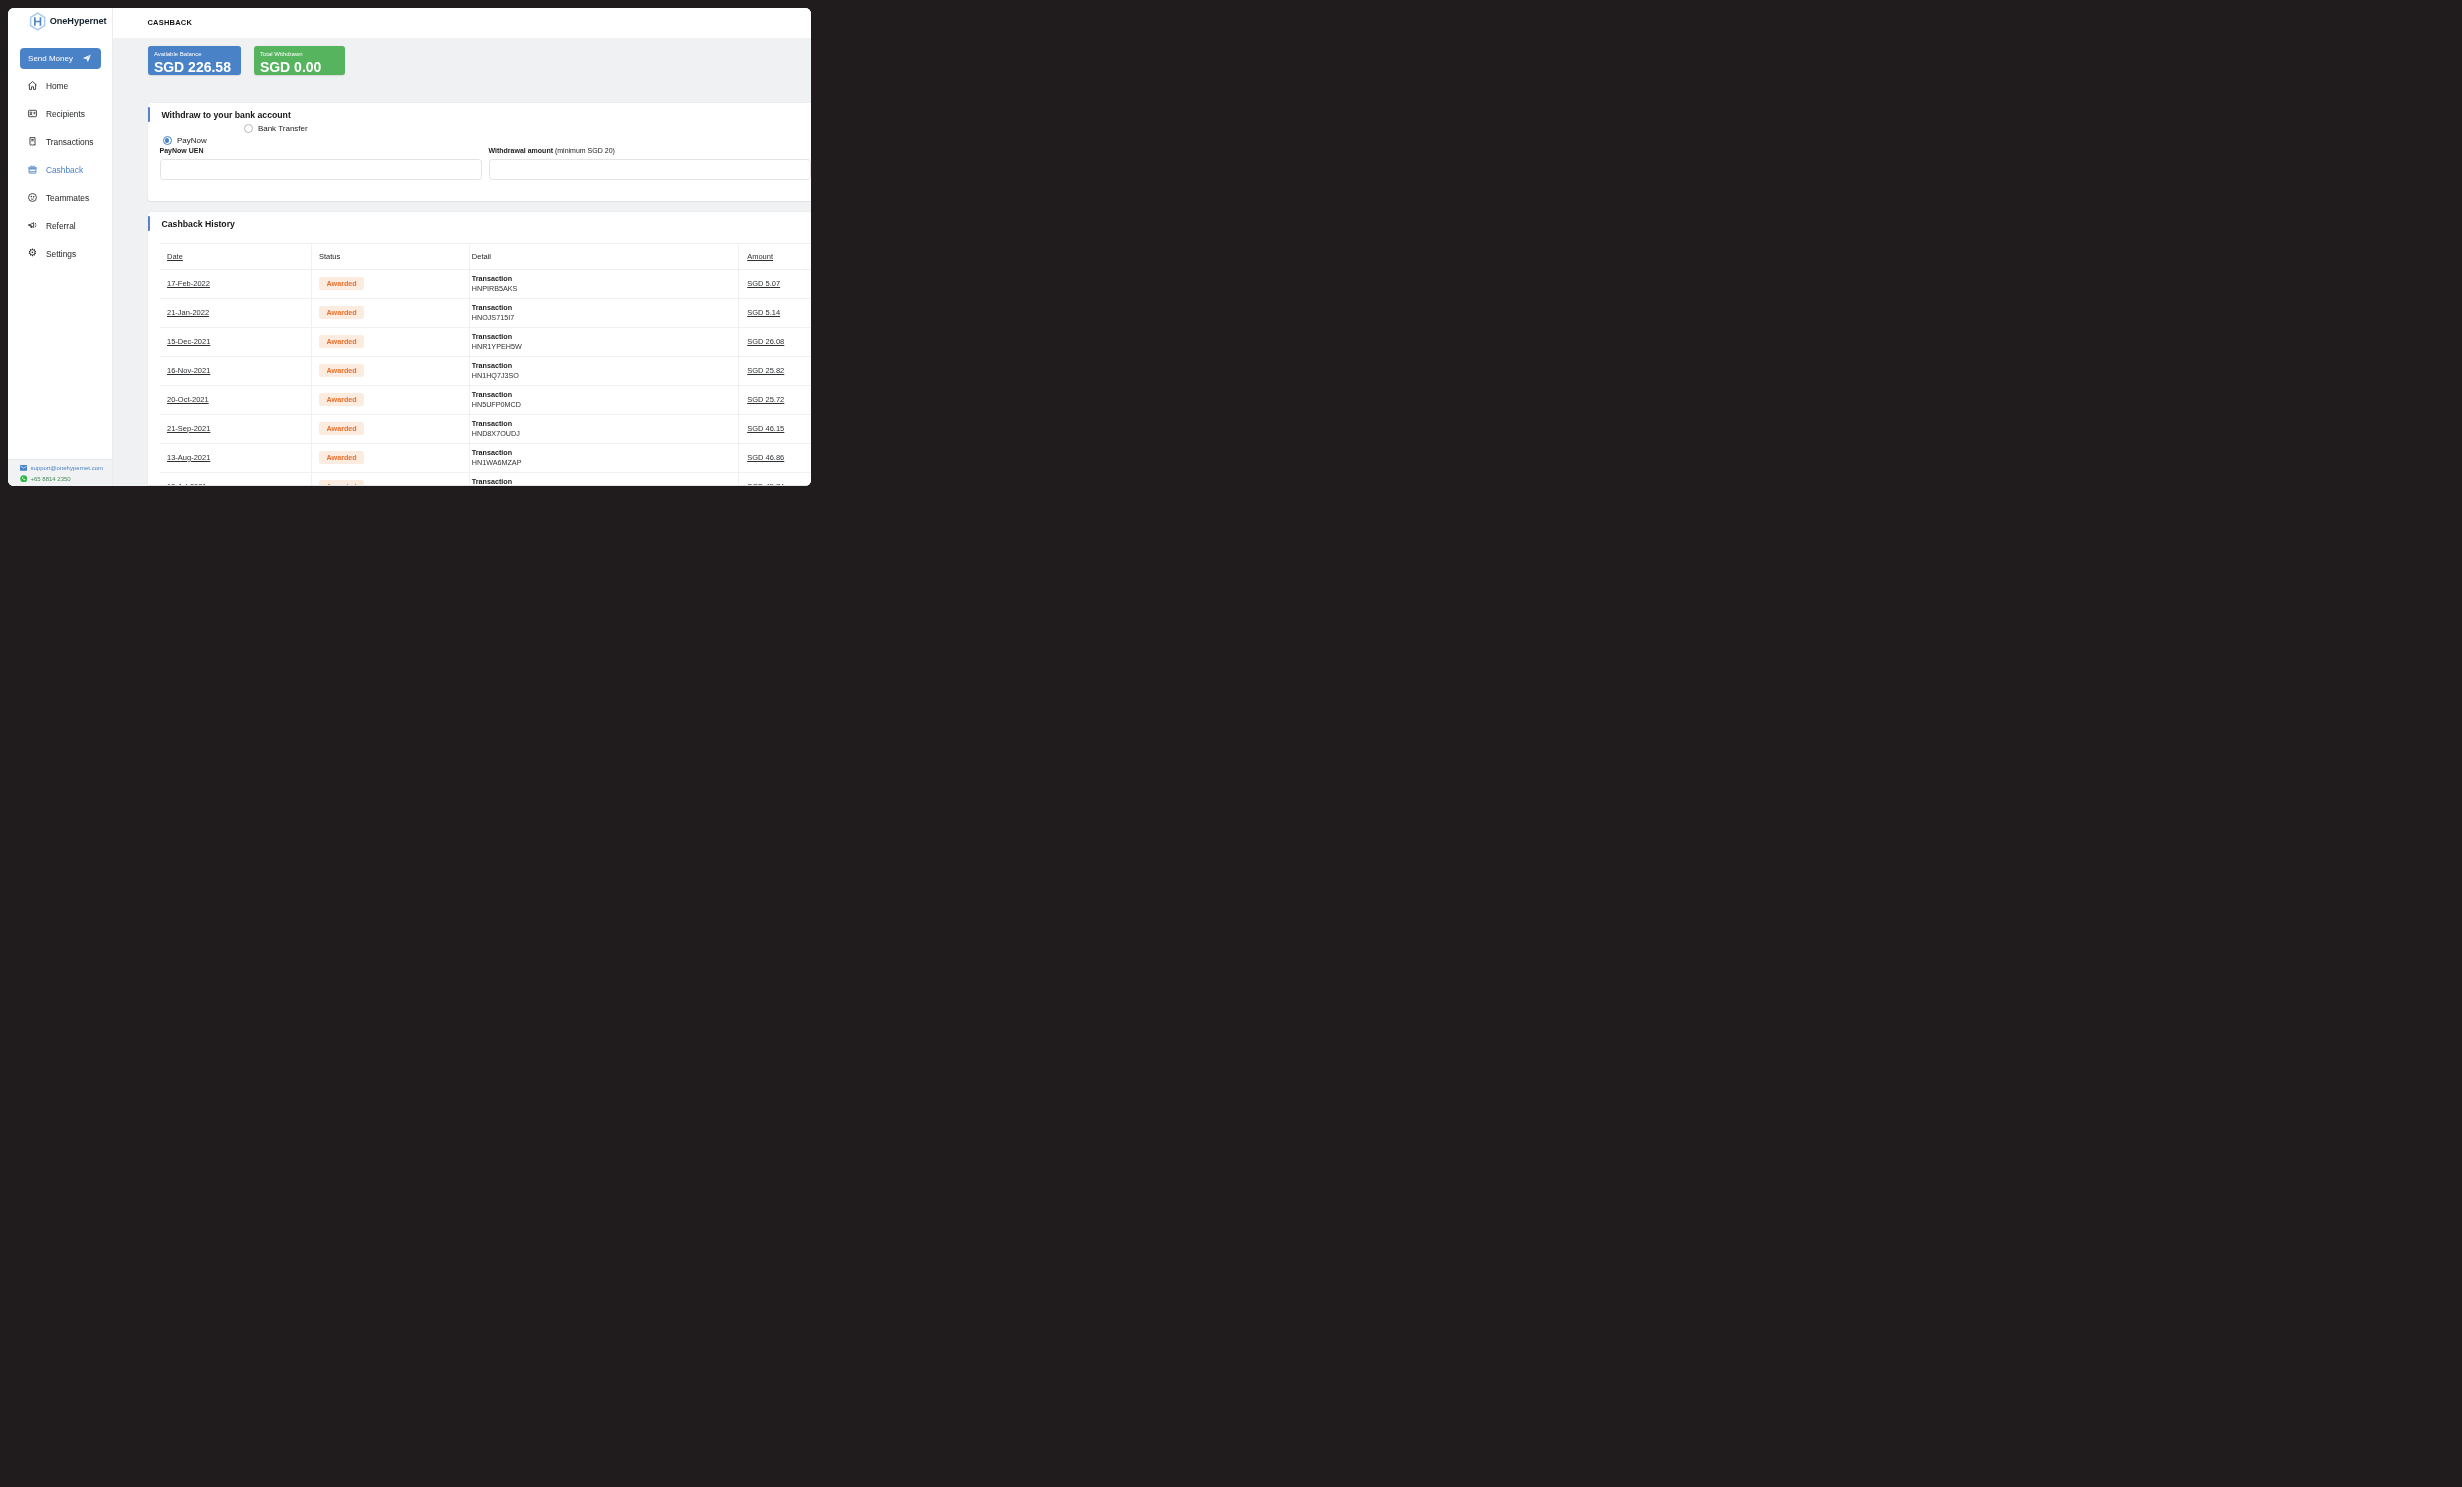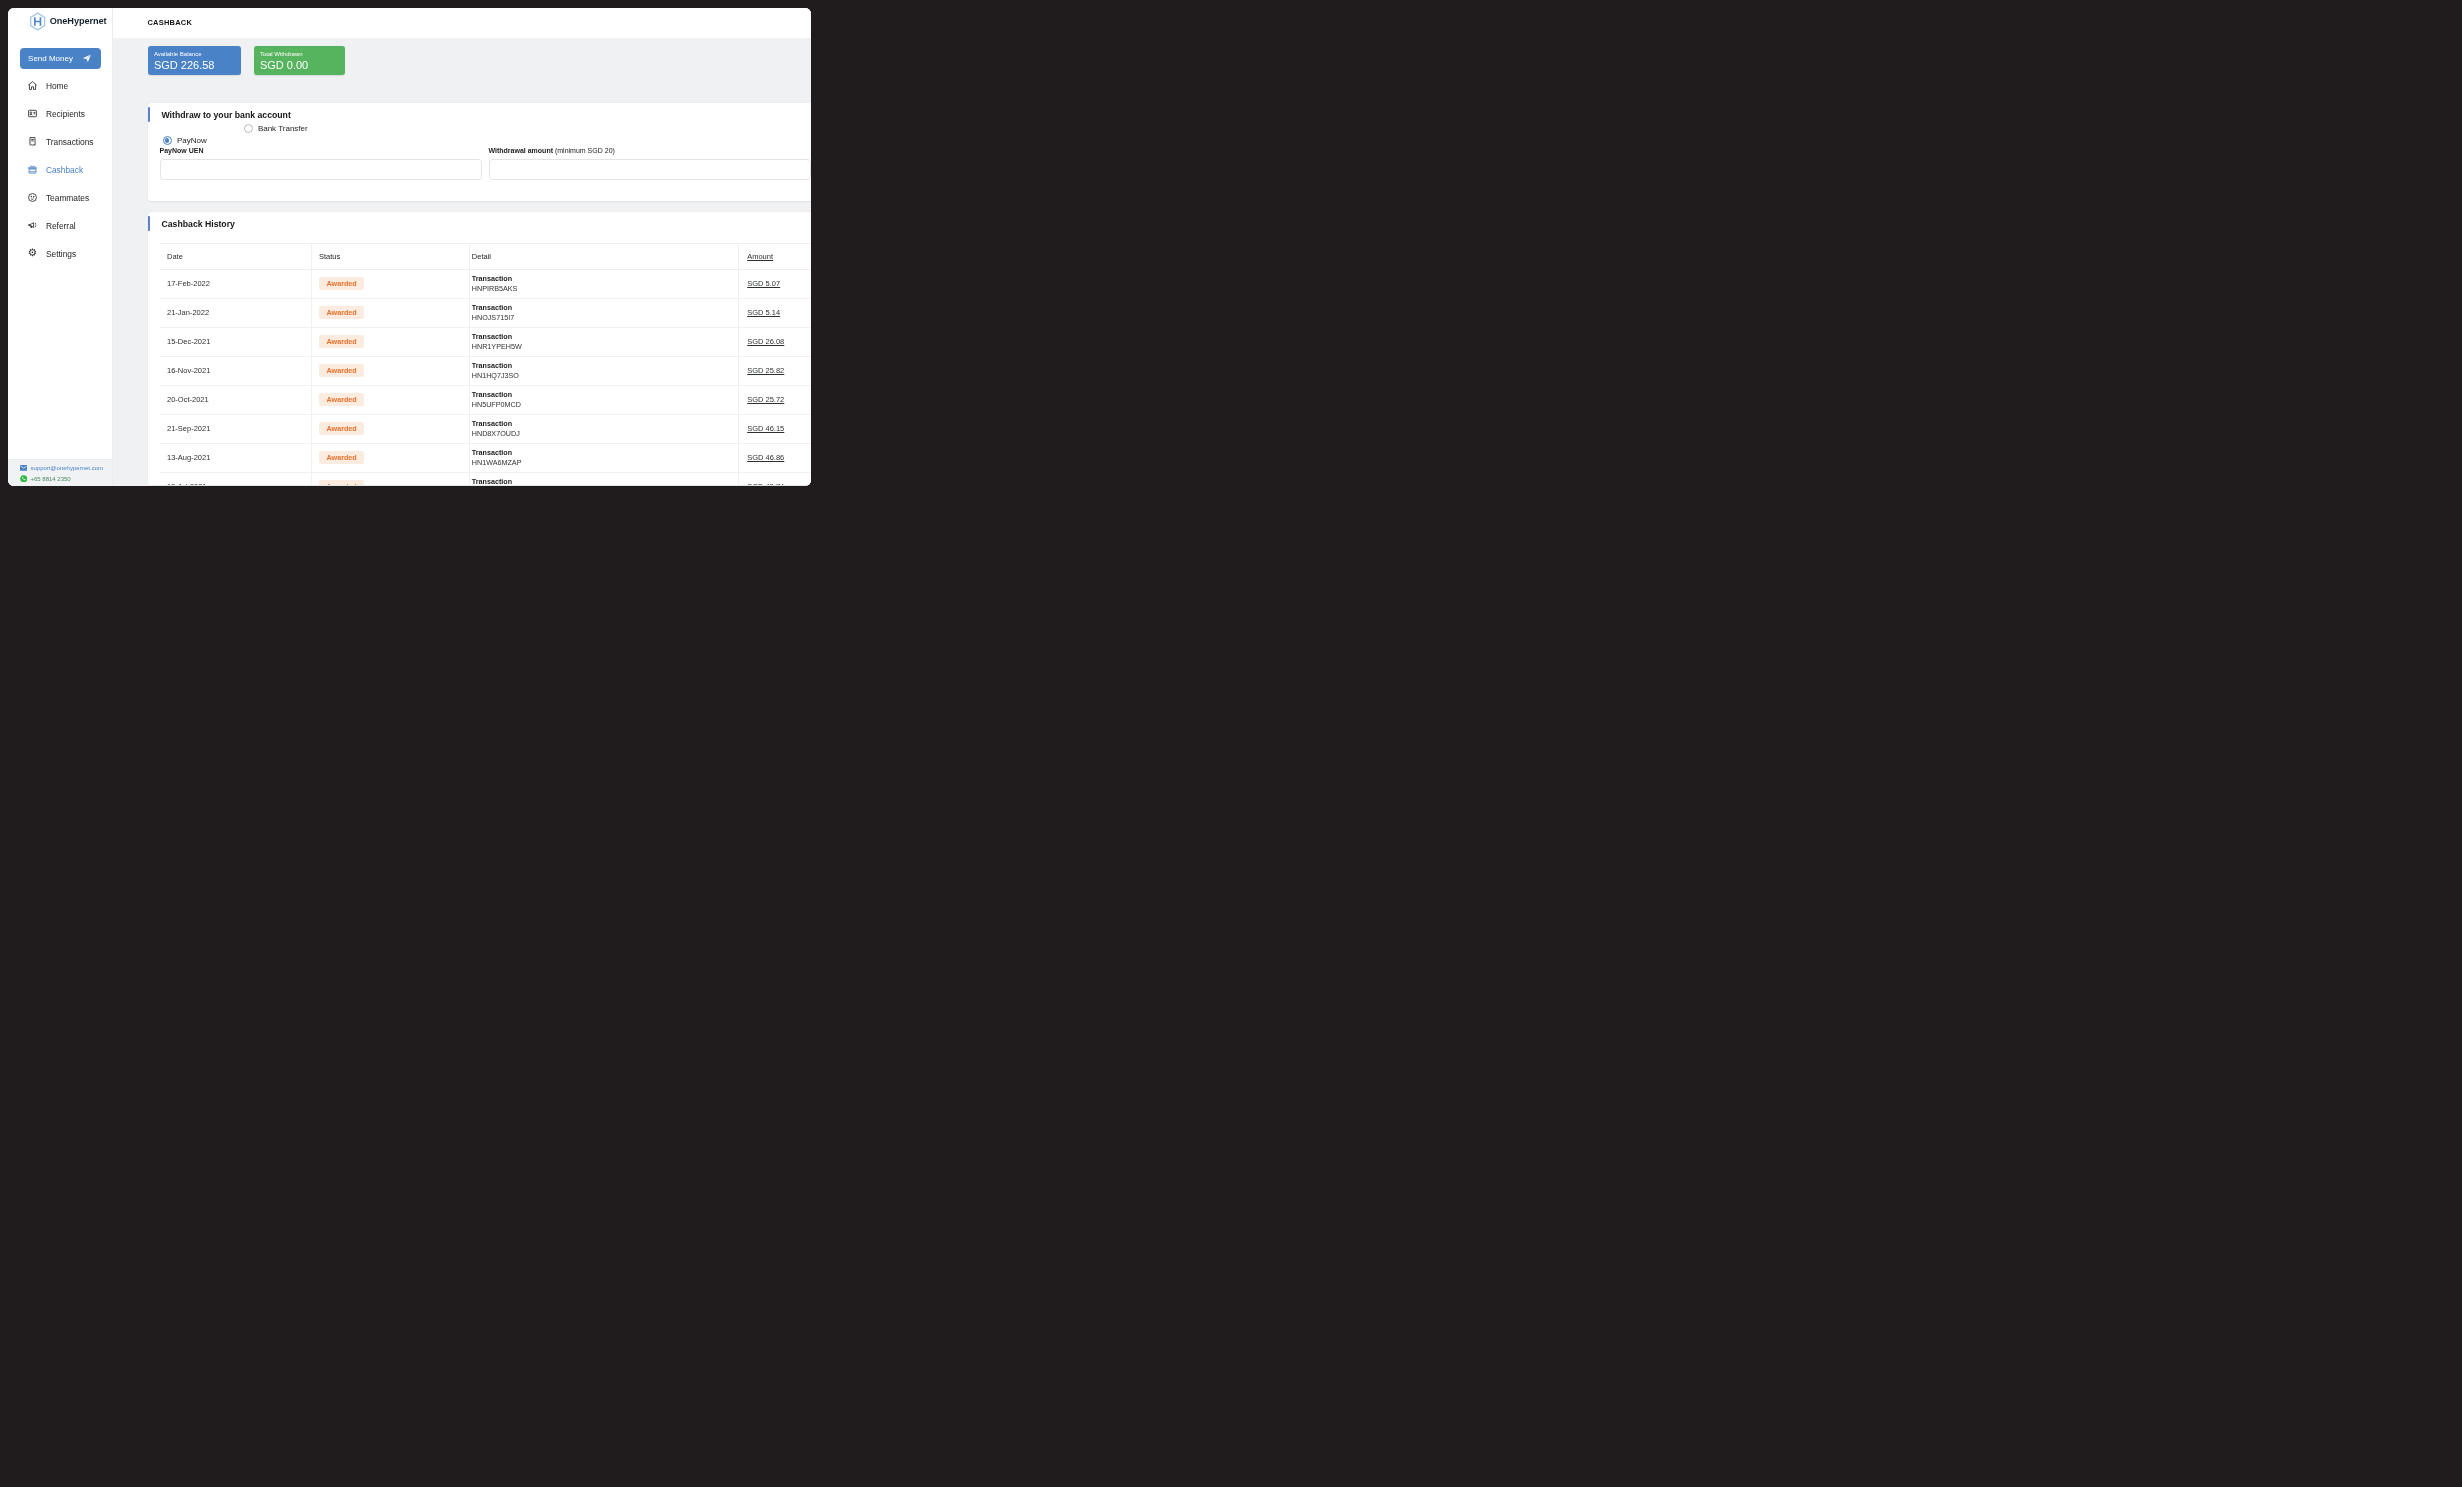--- a/index.html
+++ b/index.html
@@ -26,21 +26,21 @@
   .main{flex:1;position:relative;background:#eff1f3;min-width:0;}
   .header{height:30px;background:#fff;display:flex;align-items:center;padding-left:35px;}
   .page-title{margin:0;font-size:7.5px;font-weight:bold;letter-spacing:0.2px;color:#141414;}
   .content{position:absolute;top:30px;left:0;right:0;bottom:0;overflow:hidden;}
 
   
   .card{position:absolute;top:8.7px;height:29px;border-radius:2.9px;color:#fff;padding:4.6px 6.4px;box-sizing:border-box;box-shadow:0 0.6px 1.2px rgba(0,0,0,.10);}
   .card.blue{left:35px;width:93px;background:#4a82c7;}
   .card.green{left:141px;width:91px;background:#55b45d;}
   .card .lbl{display:block;font-size:6px;margin-bottom:2.3px;}
-  .card .val{display:block;font-size:11px;font-weight:normal;}
+  .card .val{display:block;font-size:14px;font-weight:bold;}
 
   
   .panel{position:absolute;left:35px;width:664px;background:#fff;border-radius:3.5px;box-shadow:0 0.6px 1.7px rgba(0,0,0,.07);box-sizing:border-box;overflow:hidden;}
   .panel-withdraw{top:65px;height:98px;}
   .panel-history{top:174px;height:273px;border-bottom-left-radius:0;border-bottom-right-radius:0;}
   .accent{position:absolute;left:0;top:4.6px;width:2.3px;height:15px;background:#5d80c6;border-radius:0 1.2px 1.2px 0;}
   .panel h2{margin:0;position:absolute;left:14px;top:7.5px;font-size:8.7px;font-weight:bold;color:#161616;}
 
   
   .radio-opt{position:absolute;top:21.4px;display:flex;align-items:center;gap:5.2px;font-size:8px;color:#1c1c1e;cursor:pointer;}
@@ -58,21 +58,21 @@
   .f-input.uen{left:12px;}
   .f-input.amt{left:341px;}
 
   
   .table{position:absolute;left:12px;top:31px;right:0;}
   .t-head,.t-row{display:grid;grid-template-columns:152px 158px 269px 1fr;}
   .t-head{height:25px;border-top:0.6px solid #efefef;border-bottom:0.6px solid #efefef;}
   .t-head .t-cell{font-size:7.5px;color:#1f1f1f;}
   .t-row{height:28px;border-bottom:0.6px solid #f1f1f1;}
   .t-cell{display:flex;align-items:center;box-sizing:border-box;min-width:0;}
-  .t-cell.c1{padding-left:7.5px;border-right:0.6px solid #f0f0f0;font-size:7.5px;color:#2e3032;}
+  .t-cell.c1{padding-left:7.5px;border-right:0.6px solid #f0f0f0;font-size:7.5px;color:#2e3032;text-decoration:underline;}
   .t-cell.c2{padding-left:7.5px;border-right:0.6px solid #f0f0f0;}
   .t-cell.c3{padding-left:2.3px;border-right:0.6px solid #f0f0f0;flex-direction:column;align-items:flex-start;justify-content:center;}
   .t-cell.c4{padding-left:8.7px;font-size:7.5px;color:#2e3032;text-decoration:underline;}
   .badge{background:#fcece0;color:#e9702b;font-weight:bold;font-size:7.2px;padding:2.3px 7.5px;border-radius:2.3px;}
   .d1{font-weight:bold;font-size:7.2px;color:#1d1d1f;line-height:1.3;}
   .d2{font-size:7.2px;color:#2e3032;line-height:1.3;}
 </style>
 </head>
 <body>
 

